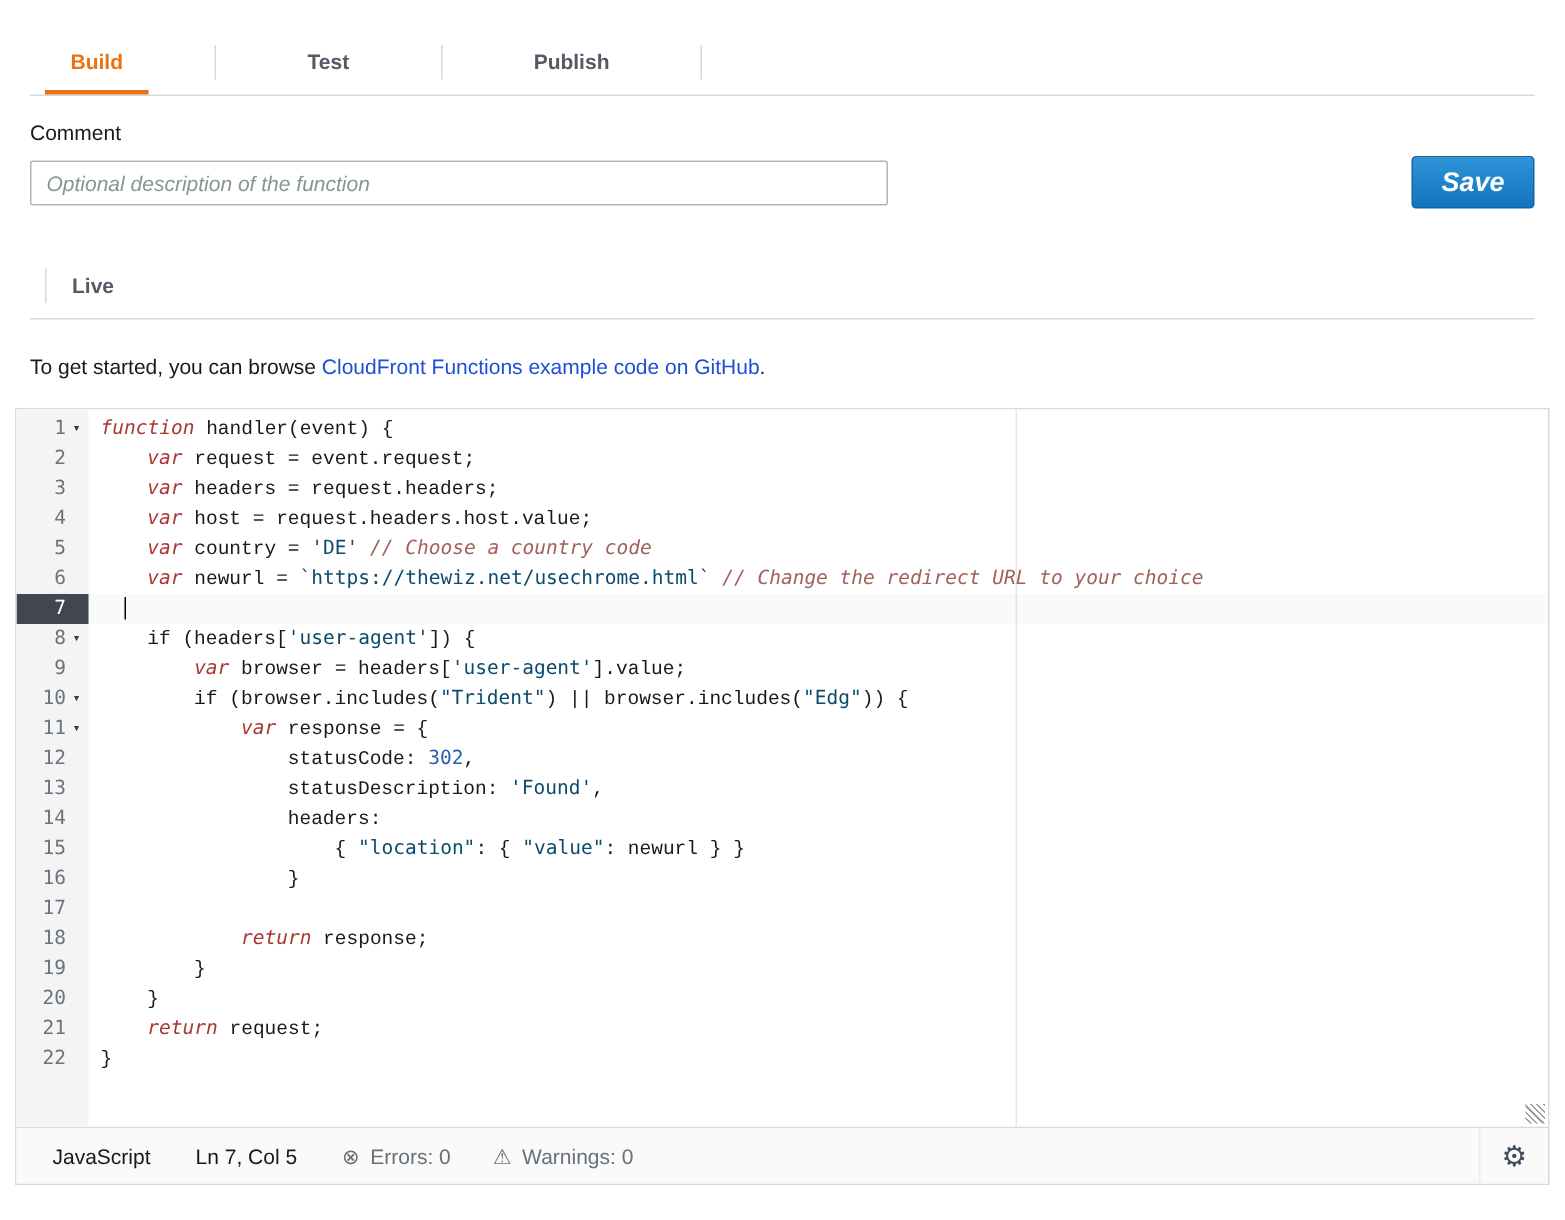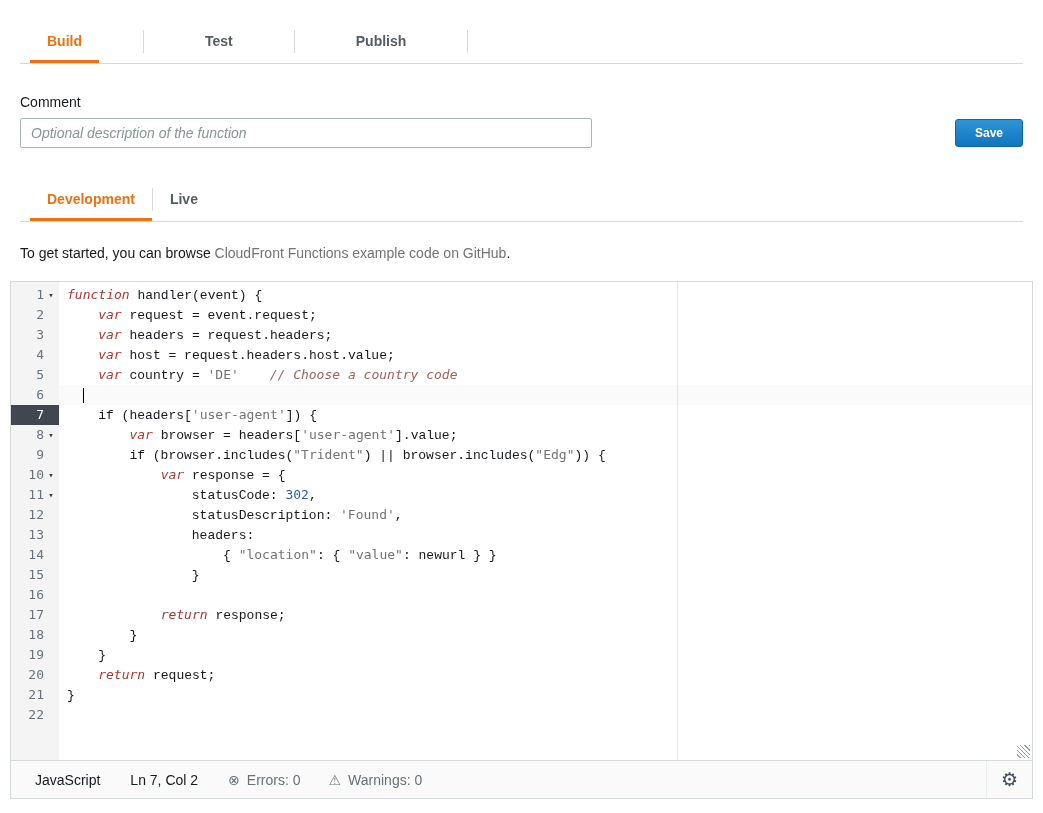--- a/index.html
+++ b/index.html
@@ -24,42 +24,43 @@
   .tab {
     padding: 13px 17px 11px;
     font-weight: bold; color: #545b64;
     cursor: pointer;
     border-bottom: 3px solid transparent;
   }
   .tab.active { color: #ec7211; border-bottom-color: #ec7211; }
   .tab-sep { width: 1px; background: #d5dbdb; margin: 10px 0; }
 
   
-  .comment-label { margin: 30px 0 8px; }
+  .comment-label { margin: 16px 0 8px; }
   .comment-row { display: flex; align-items: center; }
   .comment-input {
     width: 572px; height: 30px;
     border: 1px solid #aab7b8; border-radius: 2px;
     padding: 4px 10px; font-size: 14px;
     font-family: "Liberation Sans", sans-serif;
     color: #16191f;
   }
   .comment-input::placeholder { color: #879596; font-style: italic; }
   .save-btn {
     margin-left: auto;
     background: linear-gradient(#2e94d8, #1274bf);
     border: 1px solid #1065a8; border-radius: 3px;
-    color: #fff; font-weight: bold; font-size: 12px;
+    color: #fff; font-weight: bold; font-size: 18px;
     padding: 6px 19px; cursor: pointer;
     font-family: "Liberation Sans", sans-serif;
+    font-style: italic;
   }
 
   
   .intro { margin: 23px 0 20px; }
-  .link { color: #737373; text-decoration: none; cursor: pointer; }
+  .link { color: #1d4ed8; text-decoration: none; cursor: pointer; }
 
   
   .editor-panel { margin: 0 10px; border: 1px solid #d5dbdb; }
   .code-area {
     position: relative; height: 478px; background: #fff;
     overflow: hidden;
     font-family: "DejaVu Sans Mono", monospace;
     font-size: 13px; line-height: 20px;
   }
   .gutter {
@@ -76,23 +77,23 @@
   .code-pane { position: absolute; left: 48px; top: 0; right: 0; bottom: 0; padding-top: 3px; }
   .print-margin {
     position: absolute; top: 0; bottom: 0;
     left: calc(8px + 78ch);
     width: 1px; background: #e7e7e7;
   }
   .code-line { height: 20px; white-space: pre; padding-left: 8px; position: relative; }
   .code-line.active { background: rgba(0,0,0,0.02); }
   .tok-t   { color: #16191f; font-family: Liberation Mono, monospace; }
   .tok-kw  { color: #aa3731; font-style: italic; }
-  .tok-str { color: #737373; }
+  .tok-str { color: #0c4a6e; }
   .tok-num { color: #2a5db0; }
-  .tok-com { color: #a2615c; font-style: italic; margin-left: 23px; }
+  .tok-com { color: #a2615c; font-style: italic; }
   .cursor {
     display: inline-block; width: 1.5px; height: 15px;
     background: #000; vertical-align: middle;
   }
   .resize-handle {
     position: absolute; right: 2px; bottom: 2px;
     width: 13px; height: 13px;
     background: repeating-linear-gradient(45deg, transparent 0 2px, #9aa0a6 2px 3px);
     cursor: nwse-resize;
   }
@@ -130,21 +131,20 @@
     </div>
 
   <div class="comment-label">Comment</div>
 
   <div class="comment-row">
     <input class="comment-input" type="text" placeholder="Optional description of the function" style="">
     <button class="save-btn">Save</button>
   </div>
 
   <div class="tabs-row env" id="env-tabs">
-      <div class="tab active">Development</div>
       <div class="tab-sep"></div>
       <div class="tab">Live</div>
     </div>
 
   <p class="intro"><span>To get started, you can browse </span><a class="link">CloudFront Functions example code on GitHub</a><span>.</span></p>
 
 </div>
 
 <div class="editor-panel">
   <div class="code-area">
@@ -239,20 +239,21 @@
         </div>
       </div>
     <div class="code-pane" id="code-pane">
       <div class="print-margin"></div>
       <div id="code-lines">
           <div class="code-line"><span class="tok-kw">function</span><span class="tok-t"> handler(event) {</span></div>
           <div class="code-line"><span class="tok-t">    </span><span class="tok-kw">var</span><span class="tok-t"> request = event.request;</span></div>
           <div class="code-line"><span class="tok-t">    </span><span class="tok-kw">var</span><span class="tok-t"> headers = request.headers;</span></div>
           <div class="code-line"><span class="tok-t">    </span><span class="tok-kw">var</span><span class="tok-t"> host = request.headers.host.value;</span></div>
           <div class="code-line"><span class="tok-t">    </span><span class="tok-kw">var</span><span class="tok-t"> country = </span><span class="tok-str">'DE'</span><span class="tok-t"> </span><span class="tok-com">// Choose a country code</span></div>
+          <div class="code-line"><span class="tok-t">    </span><span class="tok-kw">var</span><span class="tok-t"> newurl = </span><span class="tok-str">`https://thewiz.net/usechrome.html`</span><span class="tok-t"> </span><span class="tok-com">// Change the redirect URL to your choice</span></div>
           <div class="code-line active"><span class="cursor" style="margin-left: 2ch;"></span></div>
           <div class="code-line"><span class="tok-t">    if (headers[</span><span class="tok-str">'user-agent'</span><span class="tok-t">]) {</span></div>
           <div class="code-line"><span class="tok-t">        </span><span class="tok-kw">var</span><span class="tok-t"> browser = headers[</span><span class="tok-str">'user-agent'</span><span class="tok-t">].value;</span></div>
           <div class="code-line"><span class="tok-t">        if (browser.includes(</span><span class="tok-str">"Trident"</span><span class="tok-t">) || browser.includes(</span><span class="tok-str">"Edg"</span><span class="tok-t">)) {</span></div>
           <div class="code-line"><span class="tok-t">            </span><span class="tok-kw">var</span><span class="tok-t"> response = {</span></div>
           <div class="code-line"><span class="tok-t">                statusCode: </span><span class="tok-num">302</span><span class="tok-t">,</span></div>
           <div class="code-line"><span class="tok-t">                statusDescription: </span><span class="tok-str">'Found'</span><span class="tok-t">,</span></div>
           <div class="code-line"><span class="tok-t">                headers:</span></div>
           <div class="code-line"><span class="tok-t">                    { </span><span class="tok-str">"location"</span><span class="tok-t">: { </span><span class="tok-str">"value"</span><span class="tok-t">: newurl } }</span></div>
           <div class="code-line"><span class="tok-t">                }</span></div>
@@ -262,21 +263,21 @@
           <div class="code-line"><span class="tok-t">    }</span></div>
           <div class="code-line"><span class="tok-t">    </span><span class="tok-kw">return</span><span class="tok-t"> request;</span></div>
           <div class="code-line"><span class="tok-t">}</span></div>
         </div>
     </div>
     <div class="resize-handle"></div>
   </div>
 
   <div class="status-bar">
     <span class="sb-strong">JavaScript</span>
-    <span class="sb-strong">Ln 7, Col 2</span>
+    <span class="sb-strong">Ln 7, Col 5</span>
     <span class="sb-item">
       <span class="sb-icon">⊗</span>
       <span>Errors: 0</span>
     </span>
     <span class="sb-item">
       <span class="sb-icon">⚠</span>
       <span>Warnings: 0</span>
     </span>
     <span class="sb-gear">
       <span class="gear-icon">⚙</span>

